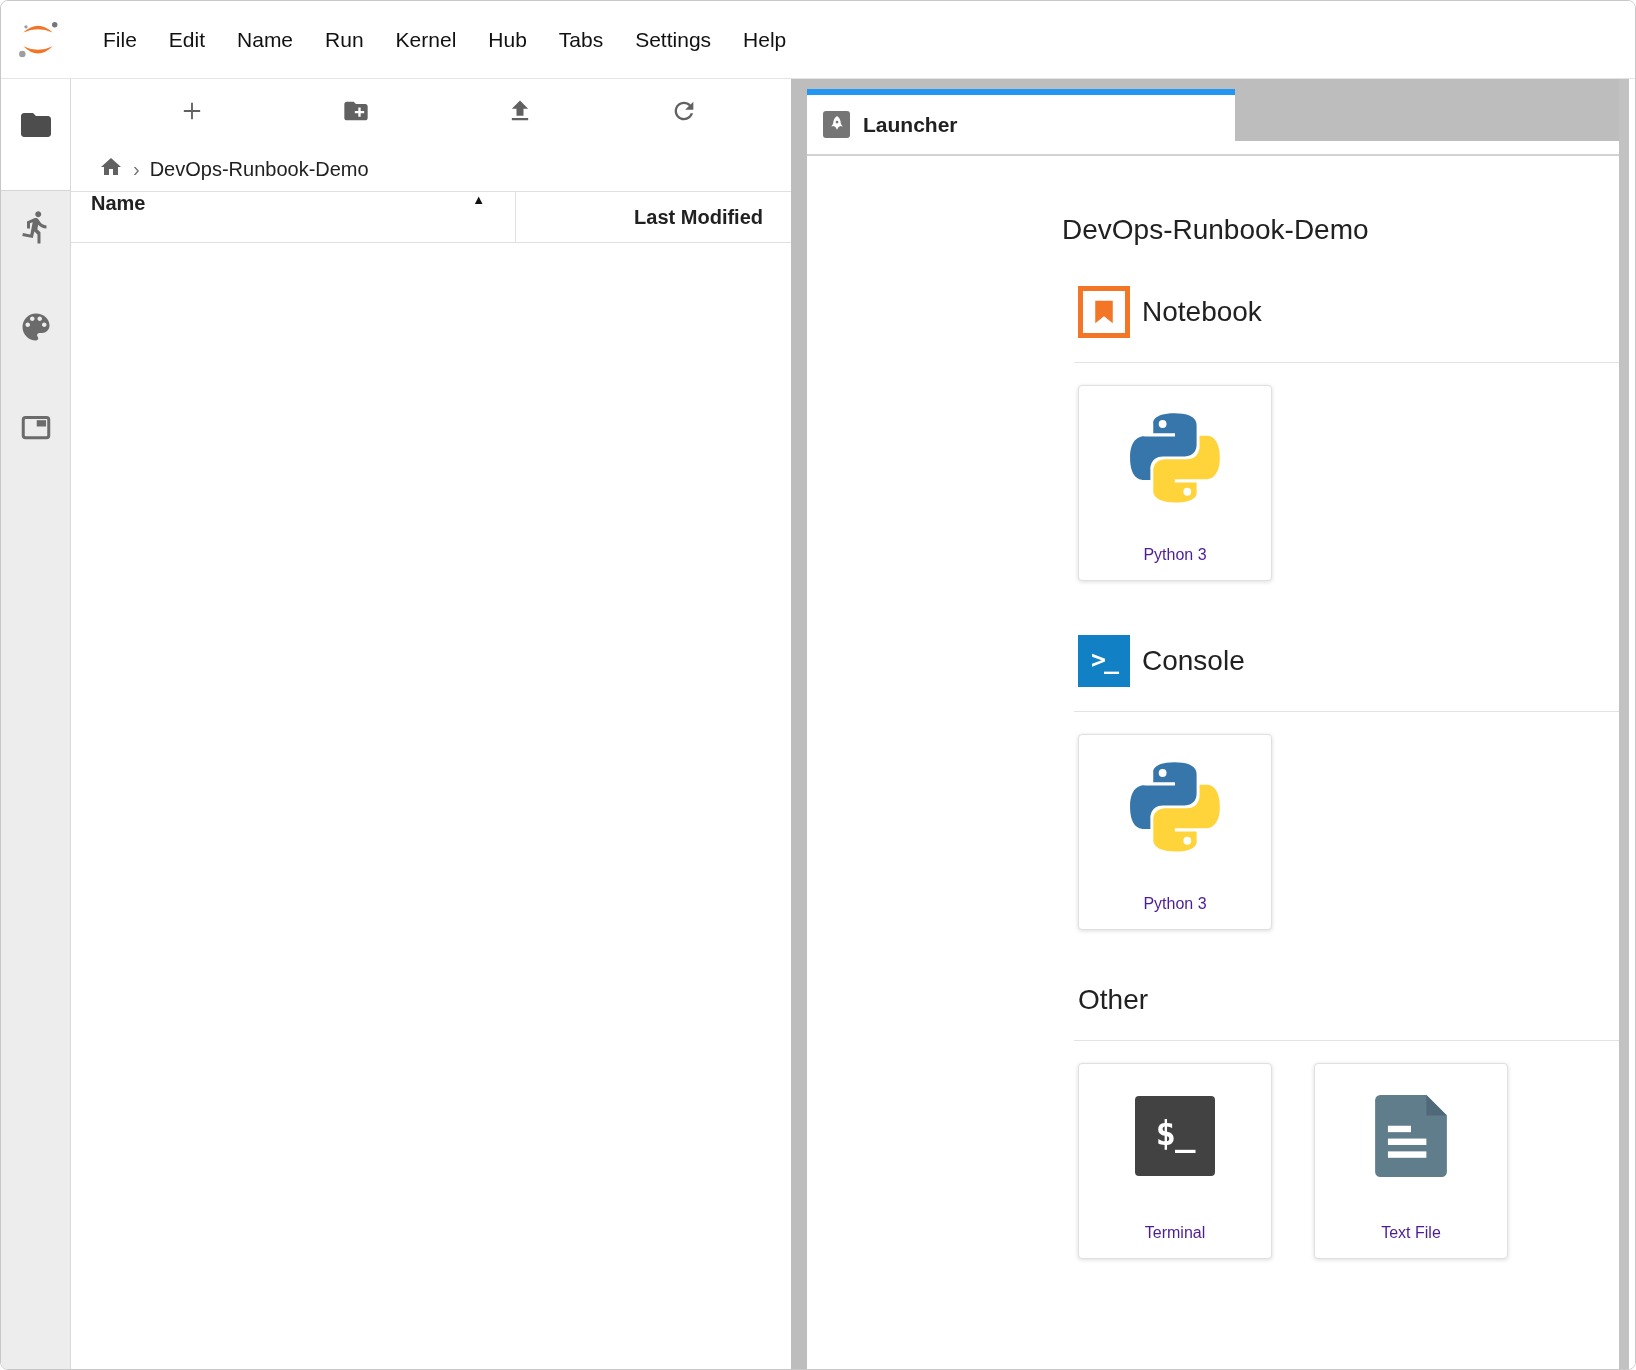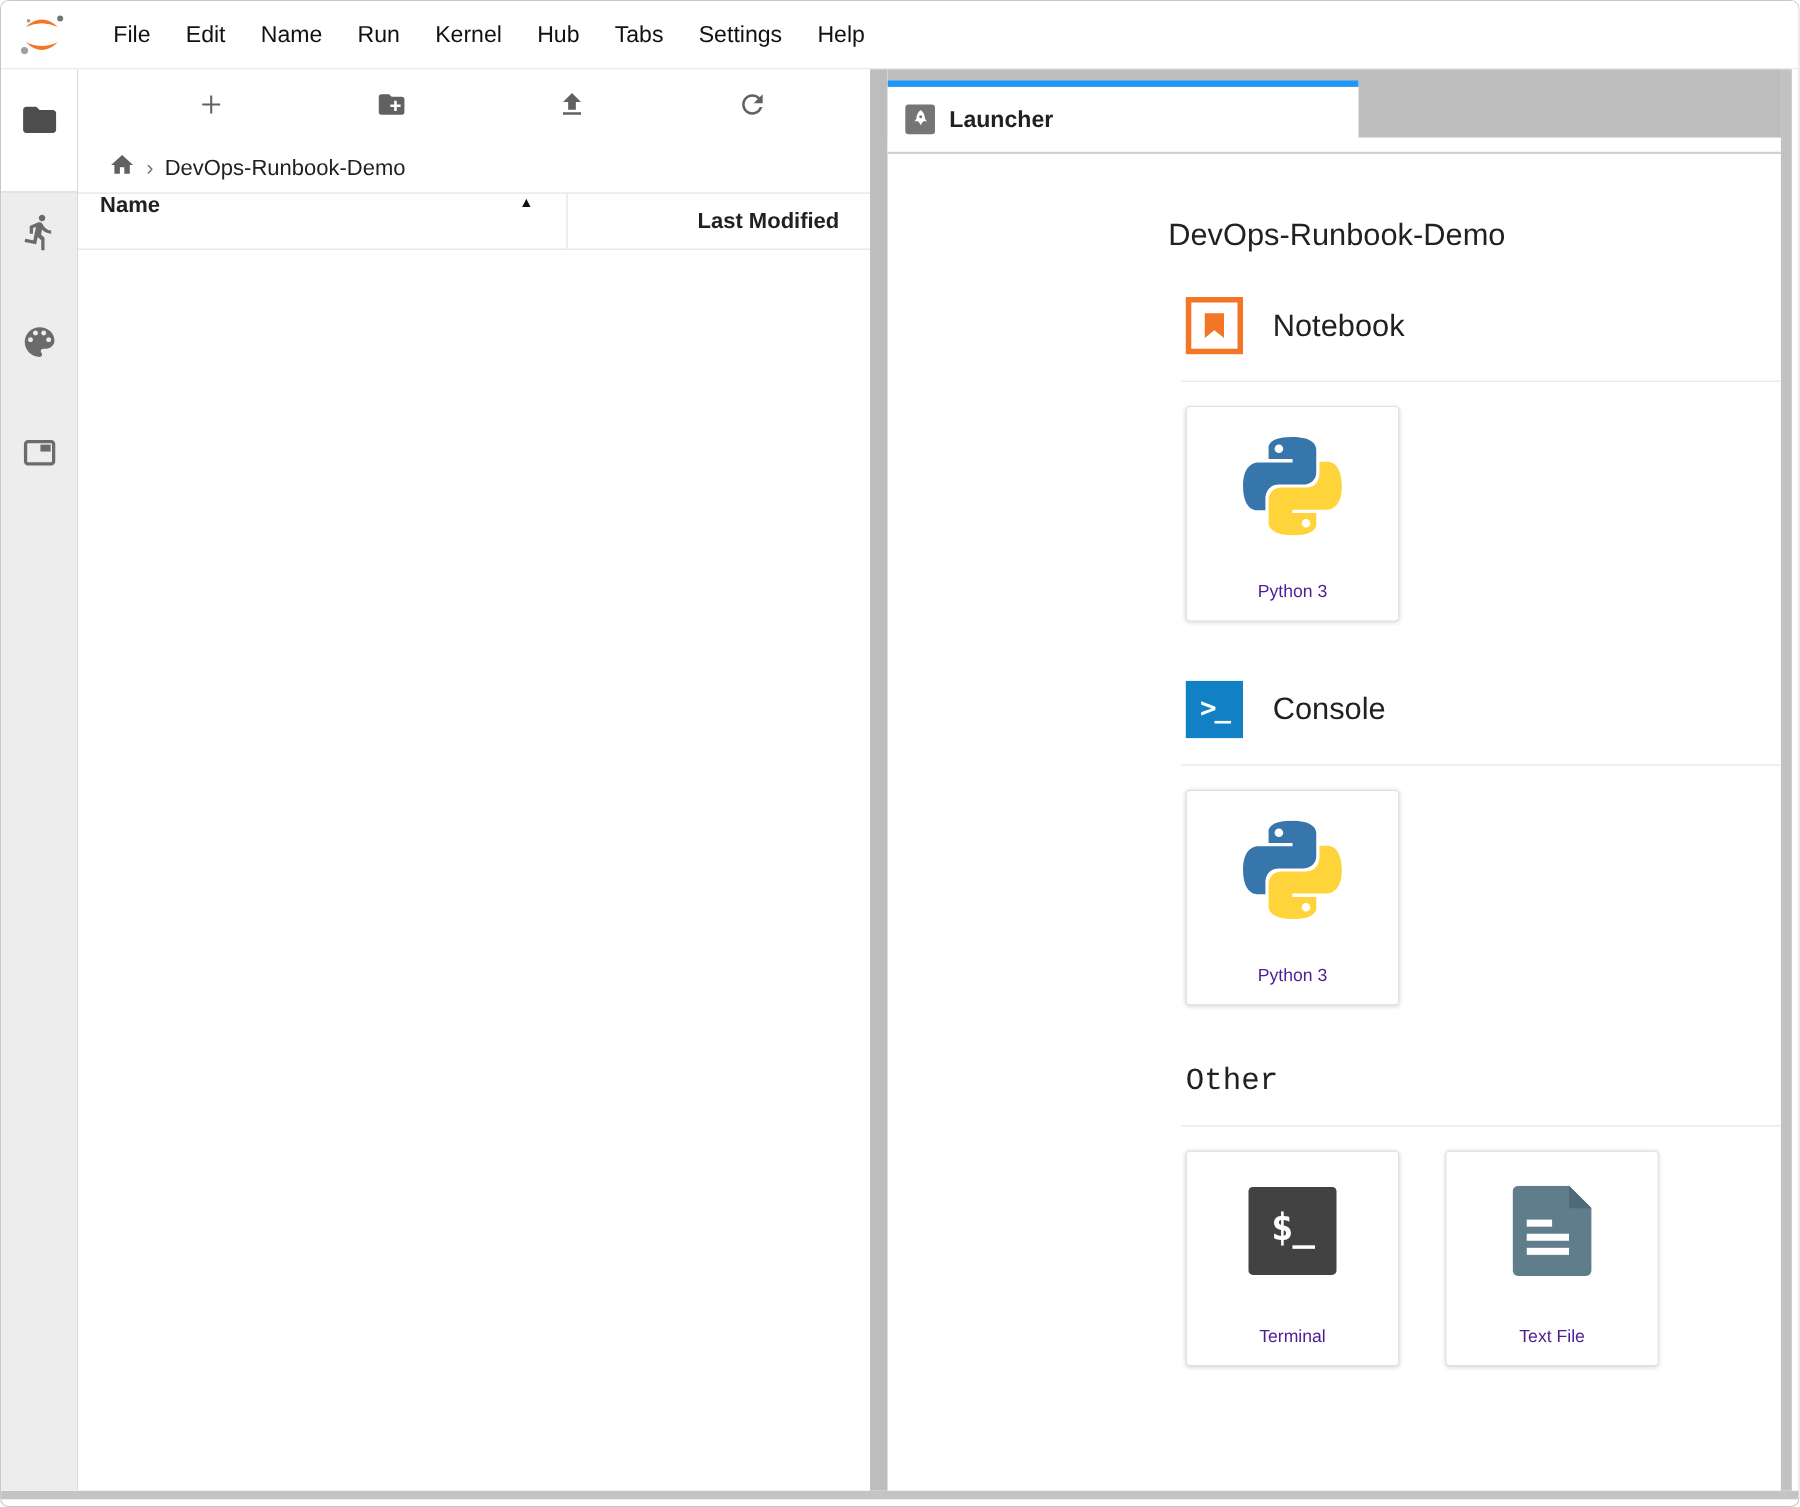--- a/index.html
+++ b/index.html
@@ -1,20 +1,20 @@
 <!DOCTYPE html>
 <html><head>
 <meta charset="utf-8">
 <style>
   * { box-sizing: border-box; }
   html,body { margin:0; padding:0; background:#fff; font-family:"Liberation Sans", sans-serif; }
   .window { position:relative; width:1636px; height:1370px; border:1px solid #c8c8c8; border-radius:8px; overflow:hidden; background:#fff; }
 
   
-  .menubar { height:62px; display:flex; align-items:center; background:#fff; border-bottom:1px solid #e4e4e4; }
+  .menubar { height:78px; display:flex; align-items:center; background:#fff; border-bottom:1px solid #e4e4e4; }
   .logo { width:46px; height:42px; margin:0 26px 0 14px; flex:none; }
   .menu-item { font-size:21px; color:#111; padding:0 16px; line-height:61px; cursor:default; }
 
   
   .workspace { display:flex; height:1292px; width:100%; }
 
   
   .sidebar { width:70px; flex:none; position:relative; background:#fff; border-right:1px solid #d9d9d9; }
   .sidebar-gray { position:absolute; top:111px; left:0; right:0; bottom:0; background:#ededed; border-top:1px solid #d6d6d6; }
   .side-icon { position:absolute; left:50%; transform:translateX(-50%); width:40px; height:40px; display:flex; align-items:center; justify-content:center; }
@@ -52,21 +52,21 @@
   .dock { width:812px; flex:none; display:flex; flex-direction:column; background:#fff; }
   .tabbar { height:77px; position:relative; flex:none;font-weight:bold; }
   .tabbar-bg { position:absolute; top:0; left:0; right:0; height:62px; background:#bdbdbd; }
   .tabbar-line { position:absolute; top:75px; left:0; right:0; height:2px; background:#d2d2d2; z-index:3; }
   .tab { position:absolute; left:0; top:10px; width:428px; height:65px; background:#fff; border-top:6px solid #2196f3; display:flex; align-items:center; gap:13px; padding-left:16px; font-size:21px; color:#212121; z-index:2; }
   .rocket-box { width:27px; height:27px; border-radius:3px; background:#757575; display:flex; align-items:center; justify-content:center; flex:none; }
   .rocket-box svg { width:22px; height:22px; }
 
   .launcher { flex:1; padding:58px 0 0 255px; overflow:hidden; }
   .launcher-title { font-size:28px; font-weight:400; color:#212121; margin:0 0 40px 0; }
-  .section-header { display:flex; align-items:center; gap:27px; margin:54px 0 0 16px; }
+  .section-header { display:flex; align-items:center; gap:12px; margin:54px 0 0 16px; }
   .section-header.first { margin-top:0; }
   .nb-section-icon { width:52px; height:52px; border:5px solid #f37626; background:#fff; display:flex; align-items:center; justify-content:center; flex:none; }
   .nb-section-icon svg { width:30px; height:30px; }
   .console-icon { width:52px; height:52px; background:#1180c4; color:#fff; display:flex; align-items:center; justify-content:center; font-family:"DejaVu Sans Mono", monospace; font-weight:bold; font-size:25px; letter-spacing:-2px; flex:none; padding-bottom:4px; }
   .section-label { font-size:28px; color:#212121; }
   .section-divider { height:1px; background:#e3e3e3; margin:24px 0 0 12px; }
   .cards { display:flex; gap:42px; margin:22px 0 0 16px; }
   .card { width:194px; height:196px; background:#fff; border:1px solid #e0e0e0; border-radius:4px; box-shadow:0 1px 4px rgba(0,0,0,.14); display:flex; flex-direction:column; align-items:center; cursor:pointer; }
   .card-icon { margin-top:22px; height:100px; display:flex; align-items:center; justify-content:center; }
   .card-icon svg.py { width:90px; height:90px; }
@@ -242,21 +242,21 @@
             <span class="card-icon">
               <svg class="py" viewBox="0 0 256 255">
                 <path fill="#3776ab" d="M126.916.072c-64.832 0-60.784 28.115-60.784 28.115l.072 29.128h61.868v8.745H41.631S.145 61.355.145 126.77c0 65.417 36.21 63.097 36.21 63.097h21.61v-30.356s-1.165-36.21 35.632-36.21h61.362s34.475.557 34.475-33.319V33.97S194.67.072 126.916.072zM92.802 19.66a11.12 11.12 0 0 1 11.13 11.13 11.12 11.12 0 0 1-11.13 11.13 11.12 11.12 0 0 1-11.13-11.13 11.12 11.12 0 0 1 11.13-11.13z"></path>
                 <path fill="#ffd43b" d="M128.757 254.126c64.832 0 60.784-28.115 60.784-28.115l-.072-29.127H127.6v-8.745h86.441s41.486 4.705 41.486-60.712c0-65.416-36.21-63.096-36.21-63.096h-21.61v30.355s1.165 36.21-35.632 36.21h-61.362s-34.475-.557-34.475 33.32v56.013s-5.235 33.897 62.518 33.897zm34.114-19.586a11.12 11.12 0 0 1-11.13-11.131 11.12 11.12 0 0 1 11.13-11.13 11.12 11.12 0 0 1 11.13 11.13 11.12 11.12 0 0 1-11.13 11.13z"></path>
               </svg>
             </span>
             <span class="card-label">Python 3</span>
           </div>
         </div>
 
-        <div class="section-header" style="font-family:Liberation Mono, monospace;">
+        <div class="section-header" style="">
           <span class="section-label">Other</span>
         </div>
         <div class="section-divider"></div>
         <div class="cards">
           <div class="card">
             <span class="card-icon">
               <span class="term-box">$_</span>
             </span>
             <span class="card-label">Terminal</span>
           </div>

